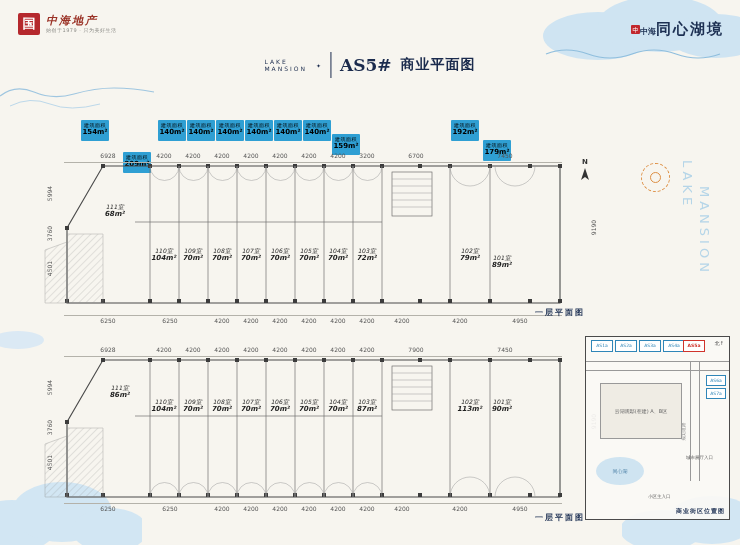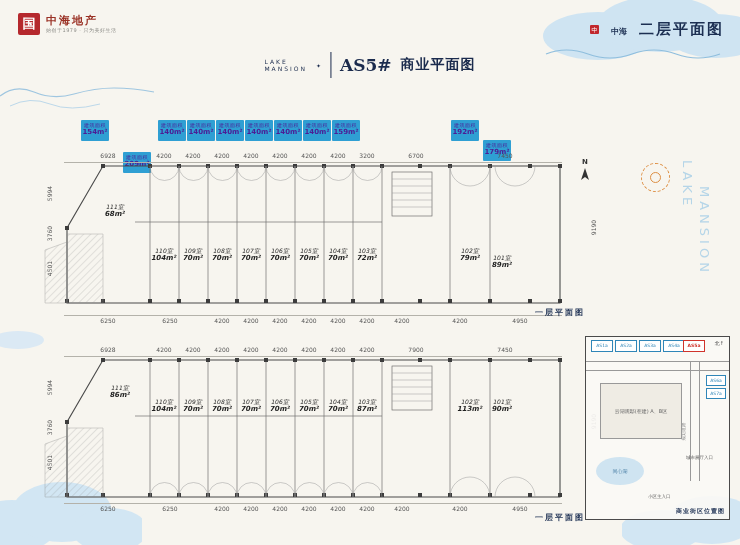--- a/index.html
+++ b/index.html
@@ -7,23 +7,23 @@
     background-color:#f7f5ef;
     background-image:linear-gradient(rgba(150,150,140,.16) .5px, transparent .5px),
                      linear-gradient(90deg, rgba(150,150,140,.16) .5px, transparent .5px);
     background-size:21px 21px;
     font-family:"DejaVu Sans","Liberation Sans",sans-serif;color:#333;}
   .cloud{position:absolute;z-index:0;pointer-events:none;}
   
   .logo-box{position:absolute;left:18px;top:13px;width:22px;height:22px;background:#b5282d;
     color:#fff;border-radius:2px;display:flex;align-items:center;justify-content:center;
     font-size:13px;font-weight:bold;z-index:2;}
-  .company{position:absolute;left:46px;top:13px;font-size:11px;font-weight:800;color:#9a3226;letter-spacing:2px;z-index:2;}
+  .company{position:absolute;left:46px;top:13px;font-size:11px;font-weight:800;color:#9a3226;letter-spacing:2px;z-index:2;font-style:italic;}
   .tagline{position:absolute;left:46px;top:27px;font-size:5px;color:#8d8d88;letter-spacing:.5px;z-index:2;}
-  .brand{position:absolute;right:16px;top:20px;display:flex;align-items:baseline;gap:12px;z-index:2;}
+  .brand{position:absolute;right:16px;top:20px;display:flex;align-items:baseline;gap:0;z-index:2;}
   .brand-mark{width:9px;height:9px;background:#c1272d;color:#fff;font-size:6px;line-height:9px;
     text-align:center;border-radius:1px;align-self:center;}
   .brand-small{font-size:8px;font-weight:bold;color:#1c2f52;}
   .brand-name{font-size:15px;font-weight:800;color:#1c2f52;letter-spacing:2px;}
   
   .title-row{position:absolute;left:50%;top:52px;transform:translateX(-50%);display:flex;
     align-items:center;gap:9px;z-index:2;white-space:nowrap;}
   .title-main{font-size:21px;color:#1b2b4d;letter-spacing:2px;}
   .title-main .w5{font-weight:500;}
   .title-main .w9{font-weight:900;}
@@ -33,21 +33,21 @@
   .title-rule{width:1px;height:26px;background:#1b2b4d;}
   .title-code{font-family:"DejaVu Serif","Liberation Serif",serif;font-size:17px;font-weight:bold;color:#1b2b4d;}
   .title-sub{font-size:14px;font-weight:800;color:#1b2b4d;letter-spacing:1px;text-align:right;}
   
   .plan{position:absolute;left:40px;width:560px;z-index:1;}
   .plan svg.draw{position:absolute;left:0;}
   .pl-outline{fill:none;stroke:#4a4a4a;stroke-width:1.1;}
   .pl-wall{stroke:#707070;stroke-width:.7;fill:none;}
   .pl-arc{stroke:#9a9a9a;stroke-width:.5;fill:none;}
   .pl-col{fill:#3c3c3c;}
-  .tag{position:absolute;width:28px;height:21px;background:#2f9fd3;color:#4c1d95;text-align:center;border-radius:1px;}
+  .tag{position:absolute;width:28px;height:21px;background:#2f9fd3;color:#000000;text-align:center;border-radius:1px;}
   .tag .tl{display:block;font-size:5px;line-height:6px;margin-top:2px;letter-spacing:.5px;}
   .tag .tv{display:block;font-size:7px;font-weight:bold;line-height:9px;}
   .dim{position:absolute;font-size:6px;color:#555;transform:translateX(-50%);}
   .vdim{position:absolute;font-size:6px;color:#555;transform:rotate(-90deg);}
   .dimline{position:absolute;left:24px;width:498px;height:0;border-top:.5px solid #b4b2aa;}
   .room{position:absolute;width:36px;margin-left:-18px;text-align:center;color:#1f1f1f;font-style:italic;}
   .room .rn{display:block;font-size:6px;line-height:7px;}
   .room .ra{display:block;font-size:7px;font-weight:bold;line-height:9px;}
   .caption{position:absolute;left:440px;width:105px;text-align:right;font-size:8px;font-weight:bold;
     color:#1c2f52;letter-spacing:2px;}
@@ -118,21 +118,21 @@
   </svg>
 
   <div class="logo-box">
       <span>国</span>
     </div>
   <div class="company">中海地产</div>
   <div class="tagline">始创于1979 · 只为美好生活</div>
   <div class="brand">
     <span class="brand-mark">中</span>
     <span class="brand-small">中海</span>
-    <span class="brand-name">二层平面图</span>
+    <span class="brand-name">同心湖境</span>
   </div>
 
   <div class="title-row">
     <div class="title-en">
       <span>LAKE</span>
       <span>MANSION</span>
     </div>
     <span class="title-diamond">✦</span>
     <div class="title-rule"></div>
     <div class="title-code">AS5#</div>
@@ -176,21 +176,21 @@
           <span class="tv">140m²</span>
         </div>
         <div class="tag" style="left: 234px; top: 2px;">
           <span class="tl">建筑面积</span>
           <span class="tv">140m²</span>
         </div>
         <div class="tag" style="left: 263px; top: 2px;">
           <span class="tl">建筑面积</span>
           <span class="tv">140m²</span>
         </div>
-        <div class="tag" style="left: 292px; top: 2px;">
+        <div class="tag" style="left: 292px; top: 16px;">
           <span class="tl">建筑面积</span>
           <span class="tv">159m²</span>
         </div>
         <div class="tag" style="left: 411px; top: 2px;">
           <span class="tl">建筑面积</span>
           <span class="tv">192m²</span>
         </div>
         <div class="tag" style="left: 443px; top: 2px; margin-top: 20px;">
           <span class="tl">建筑面积</span>
           <span class="tv">179m²</span>

